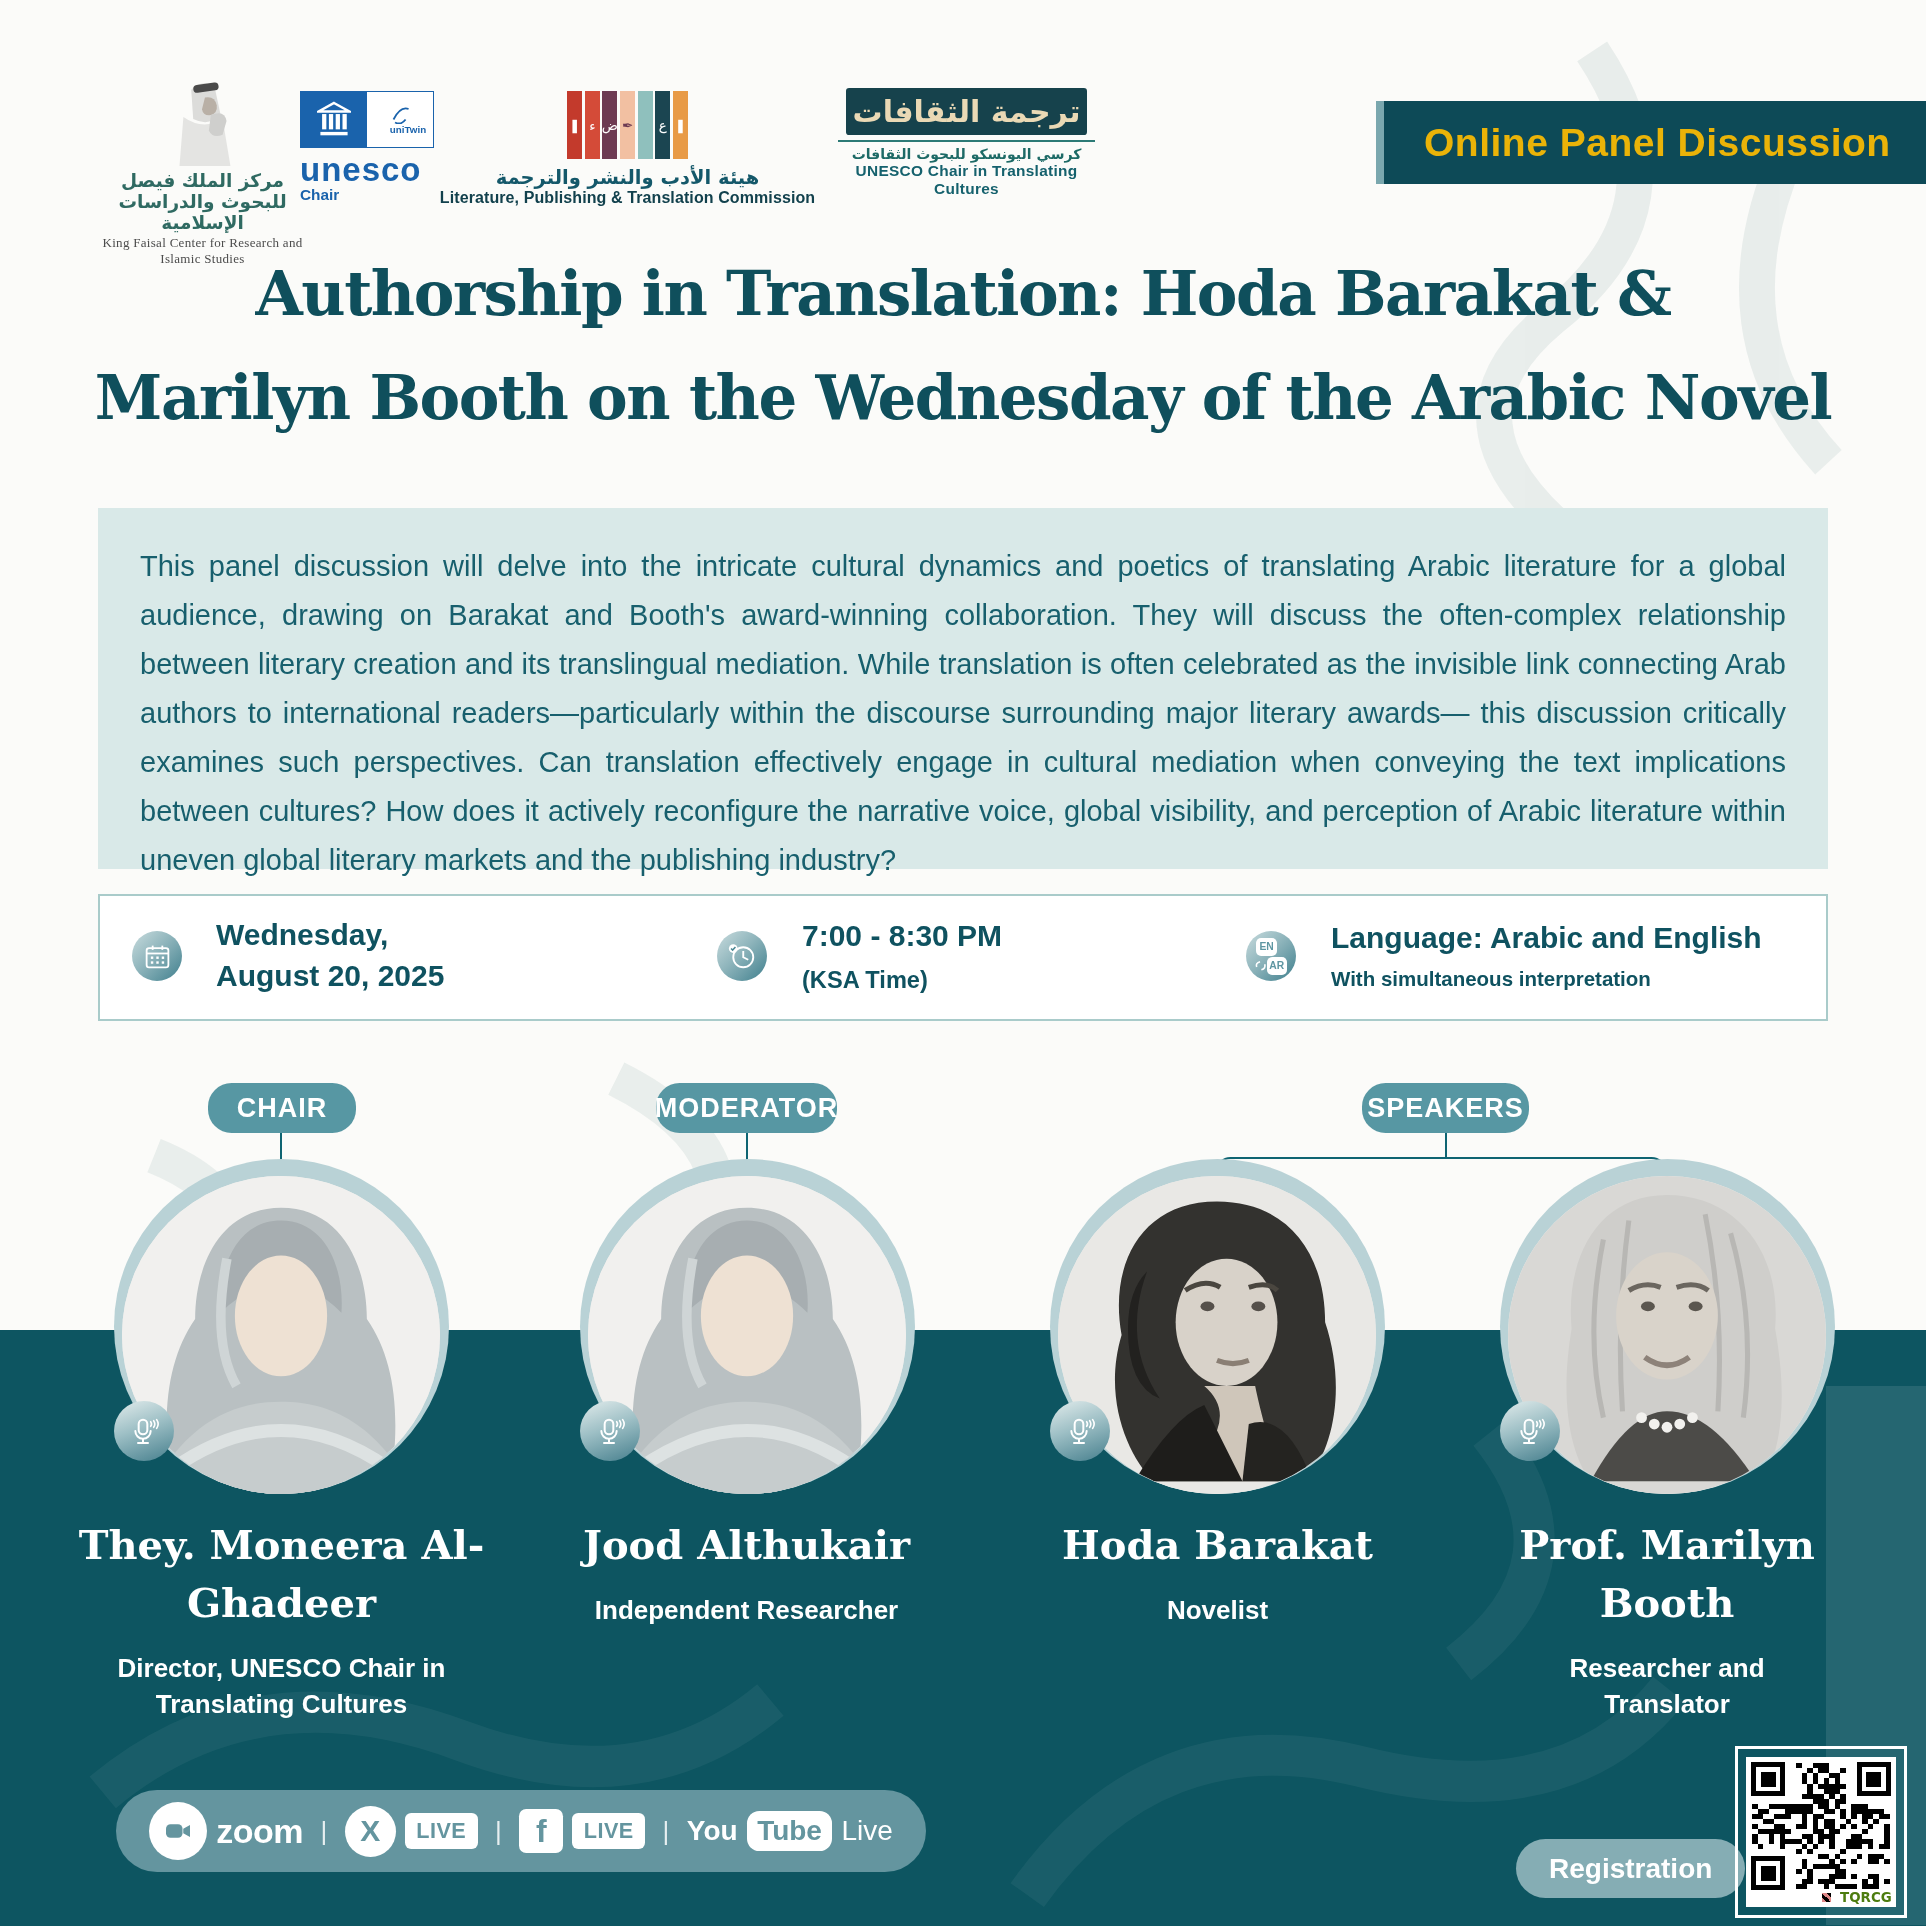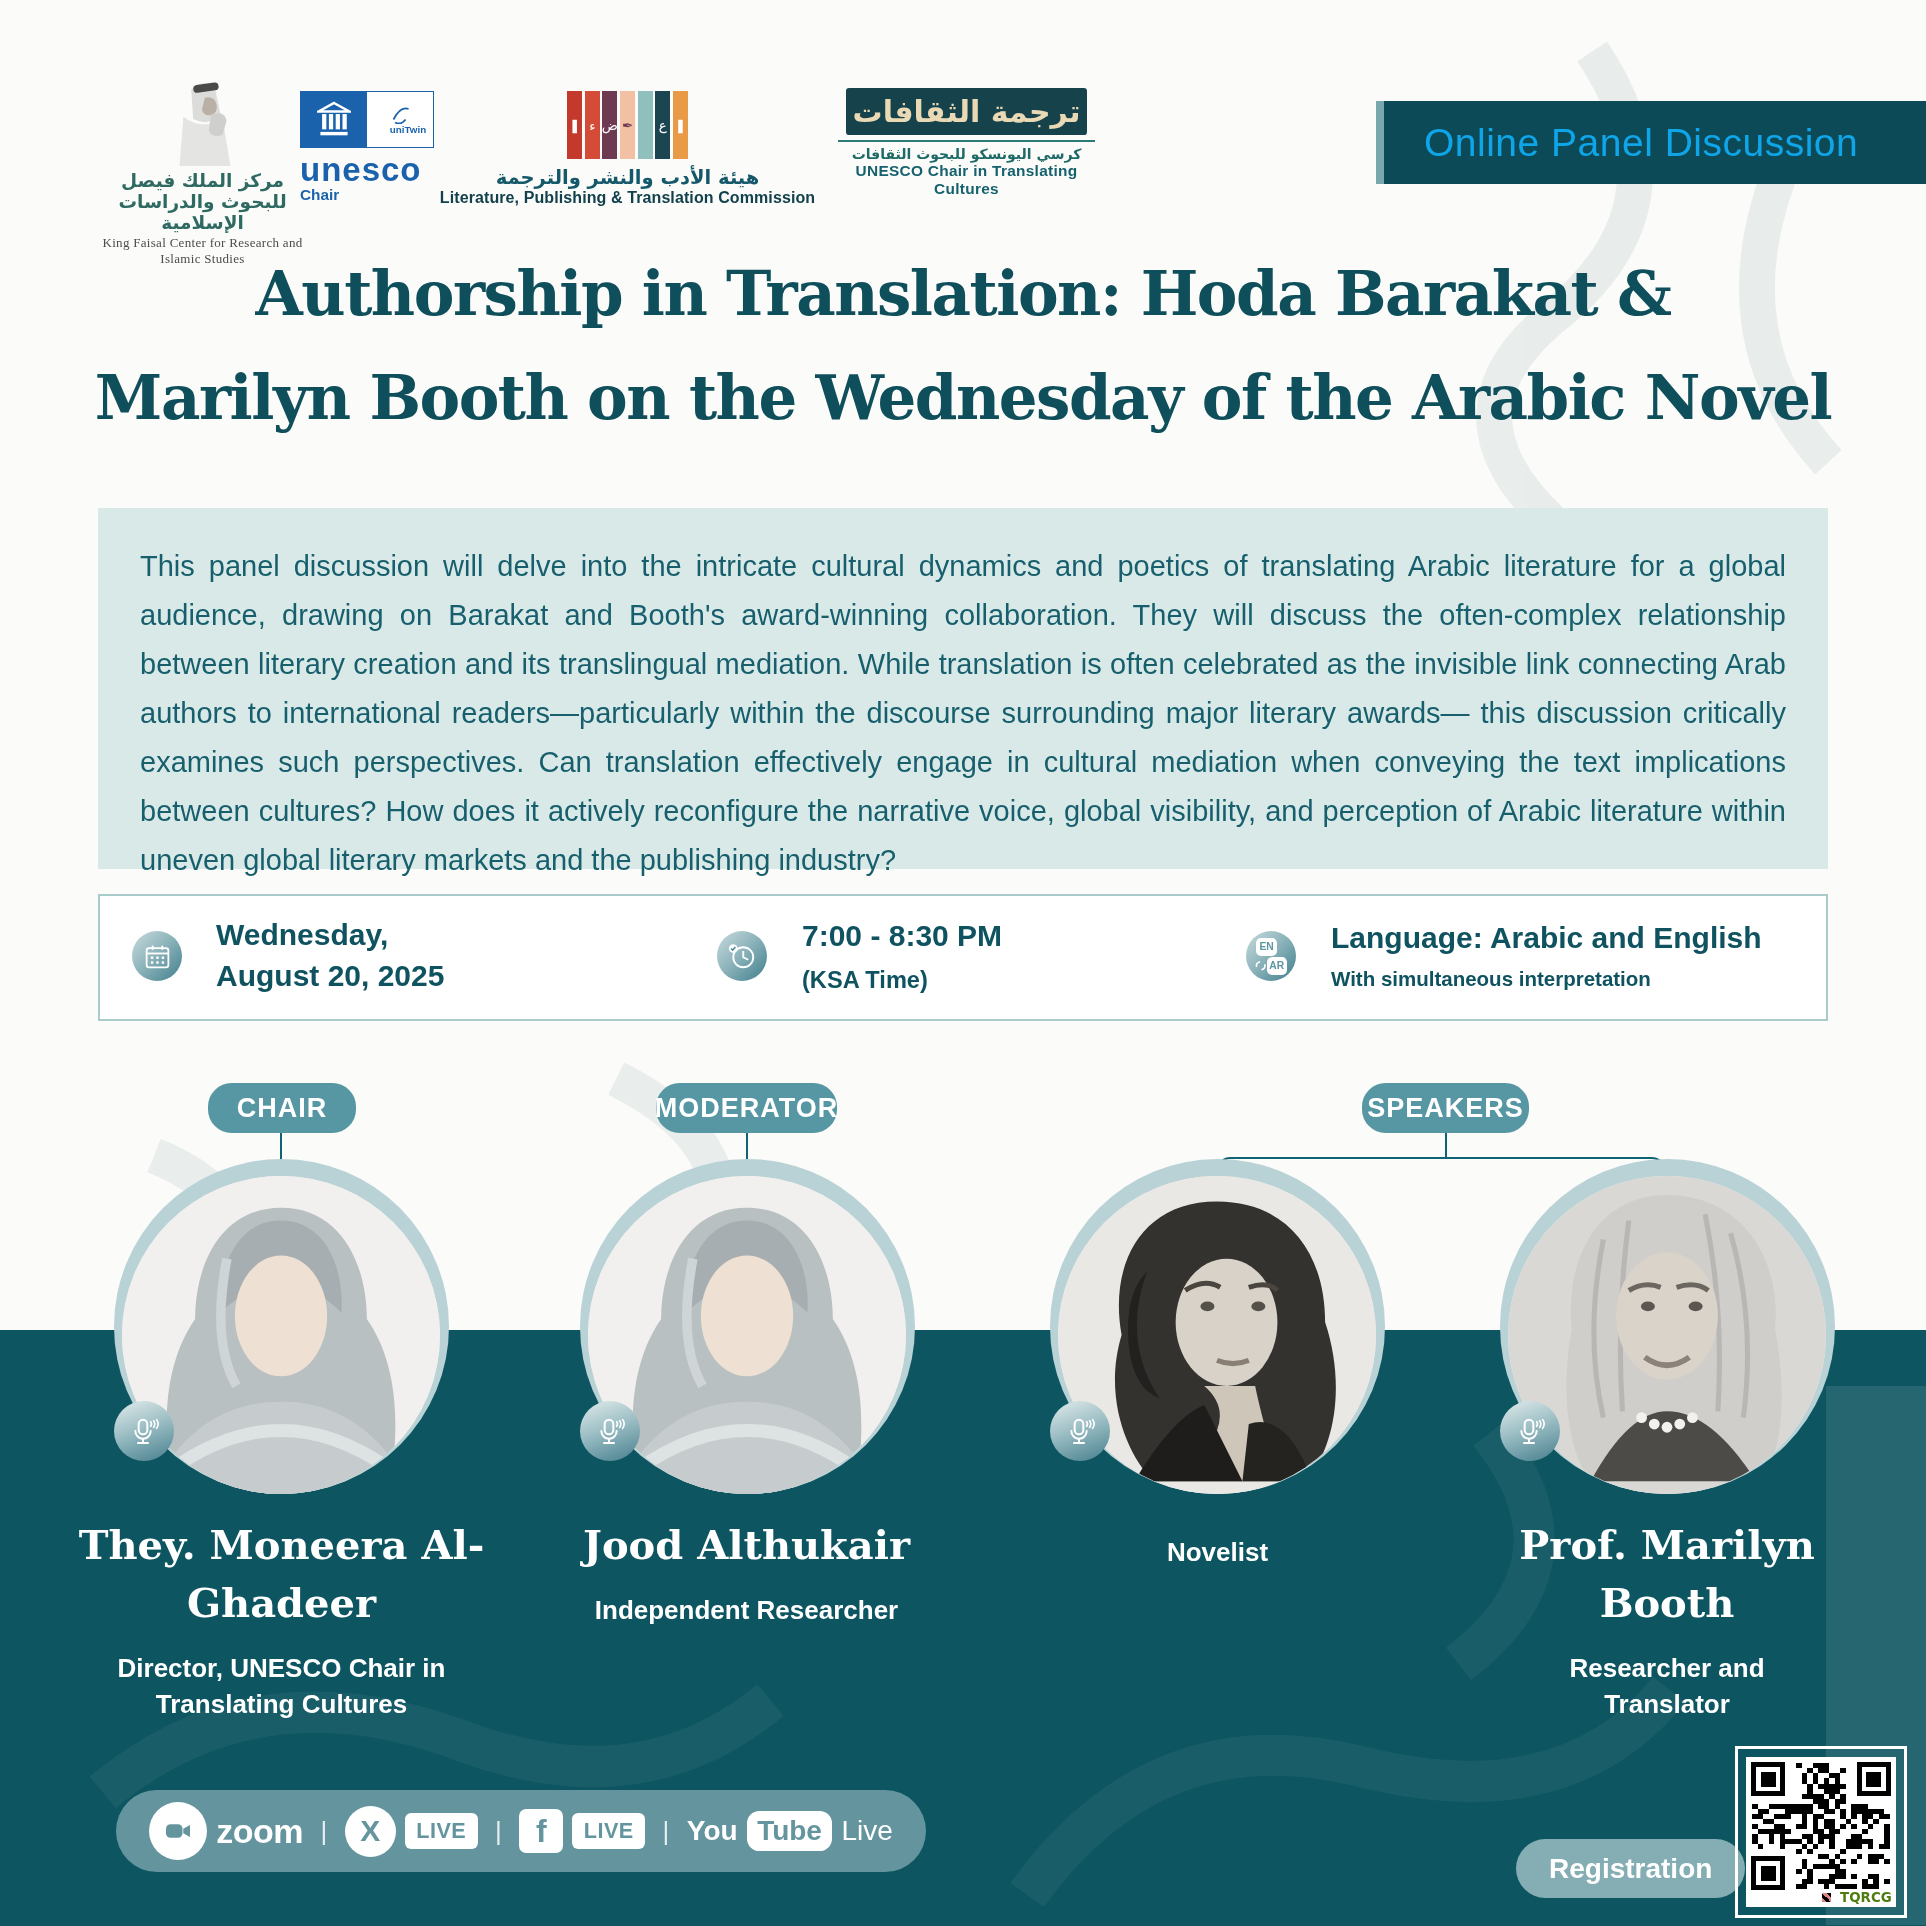--- a/index.html
+++ b/index.html
@@ -11,21 +11,21 @@
   .bg-pattern{position:absolute;left:0;top:0;z-index:0;}
 
   
   .band{position:absolute;left:0;top:1330px;width:1926px;height:596px;background:#0d5561;z-index:1;}
   .band-strip{position:absolute;right:0;top:56px;width:100px;height:539px;background:rgba(255,255,255,0.10);}
 
   
   .top-badge{position:absolute;left:1376px;top:101px;width:551px;height:83px;background:#0d4a57;
              border-left:8.2px solid #7aa7ae;display:flex;align-items:center;padding-left:40px;
              box-sizing:border-box;z-index:3;}
-  .top-badge span{color:#0ea5e9;font-size:39px;font-weight:normal;letter-spacing:0.5px;}
+  .top-badge span{color:#eab308;font-size:39px;font-weight:bold;letter-spacing:0.5px;}
 
   
   .logo{z-index:3;}
   .ar{font-family:"DejaVu Sans",sans-serif;direction:rtl;}
   .kfc-en{font-family:"Liberation Serif",serif;font-size:13px;color:#4c4c4c;letter-spacing:0.3px;}
   .kfc-ar{font-size:18.5px;font-weight:bold;color:#2f6a62;}
   .unesco-word{color:#1a63ac;font-weight:bold;font-size:33px;letter-spacing:1px;line-height:1;}
   .unesco-chair{color:#1a63ac;font-weight:bold;font-size:15.4px;}
   .unitwin-txt{color:#1a63ac;font-size:9.8px;font-weight:bold;margin-left:16px;}
   .lptc-bars{display:flex;gap:2.6px;align-items:flex-end;height:68px;}
@@ -393,20 +393,21 @@
 
   <div class="person-label" style="left:76px;width:411px;">
     <div class="p-name">They. Moneera Al-Ghadeer</div>
     <div class="p-title">Director, UNESCO Chair in Translating Cultures</div>
   </div>
   <div class="person-label" style="left:541px;width:411px;">
     <div class="p-name">Jood Althukair</div>
     <div class="p-title">Independent Researcher</div>
   </div>
   <div class="person-label" style="left:1012px;width:411px;">
+    <div class="p-name">Hoda Barakat</div>
     <div class="p-title">Novelist</div>
   </div>
   <div class="person-label" style="left:1508px;width:318px;">
     <div class="p-name">Prof. Marilyn Booth</div>
     <div class="p-title">Researcher and Translator</div>
   </div>
 
   <div class="platforms">
     <div class="chip">
       <div class="circ" style="width:58px;height:58px;">

